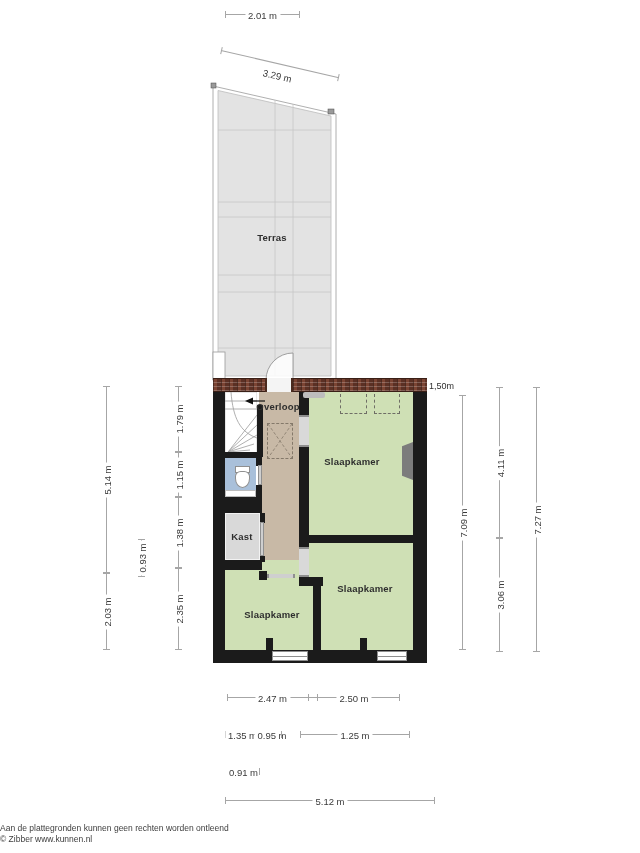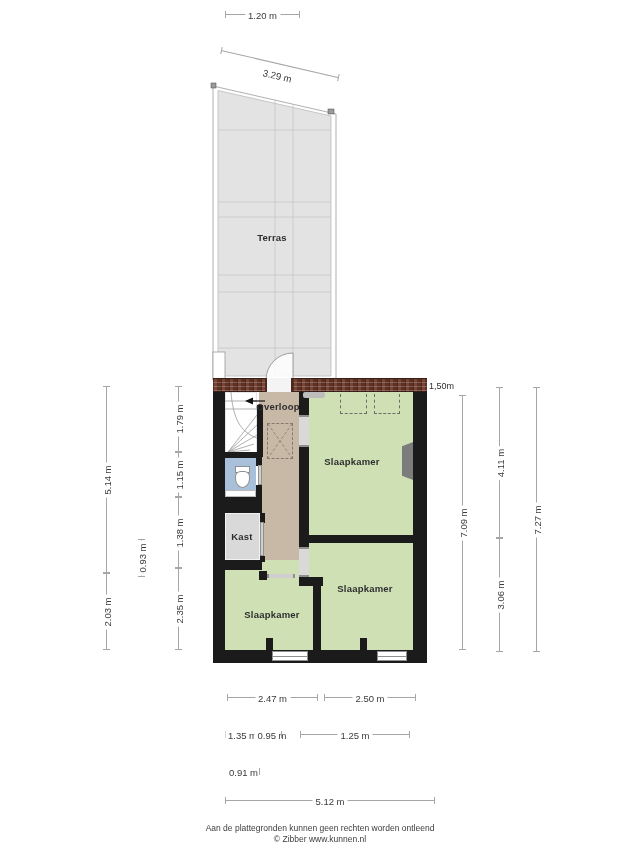--- a/index.html
+++ b/index.html
@@ -35,21 +35,21 @@
     border-top:1px solid #3a1f16;border-bottom:1px solid #3a1f16;box-sizing:border-box;}
   .door-gap{position:absolute;background:#f4f4f4;border-left:2px solid #4a2a1e;
             border-right:2px solid #4a2a1e;box-sizing:border-box;}
   .door-leaf-v{position:absolute;background:#d9d9d9;border-top:2px solid #8f8f8f;
                border-bottom:2px solid #8f8f8f;box-sizing:border-box;}
   .door-leaf-h{position:absolute;background:#cfcfcf;border-left:2px solid #8f8f8f;
                border-right:2px solid #8f8f8f;box-sizing:border-box;}
   .win{position:absolute;background:#fff;border:1px solid #8f8f8f;box-sizing:border-box;}
   .win .bar{position:absolute;left:0;right:0;top:50%;height:1px;background:#8f8f8f;}
   .dashed-box{position:absolute;border:1px dashed #6f6e66;border-top:none;box-sizing:border-box;}
-  .footer{position:absolute;left:0;width:100%;text-align:center;font-size:8.5px;
+  .footer{position:absolute;left:0;width:100%;text-align:left;font-size:8.5px;
           color:#3d3d3d;line-height:11px;}
 </style>
 </head>
 <body>
 
 <div id="stage">
 
   <svg class="abs" style="left:205px;top:80px" width="140" height="305" viewBox="205 80 140 305">
     <polygon points="213,86 336,114 336,380 213,380" fill="#ffffff" stroke="#9a9a9a" stroke-width="0.8"></polygon>
     <polygon points="218,90.5 331,116 331,376 218,376" fill="#e3e3e3" stroke="#bdbdbd" stroke-width="0.8"></polygon>
@@ -150,21 +150,21 @@
 
   <div class="room-label" style="left:278px;top:406px">Overloop</div>
   <div class="room-label" style="left:352px;top:461px">Slaapkamer</div>
   <div class="room-label" style="left:365px;top:588px">Slaapkamer</div>
   <div class="room-label" style="left:272px;top:614px">Slaapkamer</div>
   <div class="room-label" style="left:242px;top:536px">Kast</div>
   <div class="small-label" style="left:429px;top:381px">1,50m</div>
 
   <div class="dim h" style="left:225px;top:9px;width:75px">
     <span class="dim-line"></span>
-      <span class="dim-label">1.20 m</span>
+      <span class="dim-label">2.01 m</span>
     </div>
   <div class="dim h diag below" style="left:221px;top:45px;width:121px">
     <span class="dim-line"></span>
       <span class="dim-label">3.29 m</span>
     </div>
 
   <div class="dim v" style="left:101px;top:386px;height:187px">
     <span class="dim-line"></span>
       <span class="dim-label">5.14 m</span>
     </div>
@@ -207,21 +207,21 @@
     </div>
   <div class="dim v" style="left:531px;top:387px;height:265px">
     <span class="dim-line"></span>
       <span class="dim-label">7.27 m</span>
     </div>
 
   <div class="dim h" style="left:227px;top:692px;width:91px">
     <span class="dim-line"></span>
       <span class="dim-label">2.47 m</span>
     </div>
-  <div class="dim h" style="left:324px;top:692px;width:92px">
+  <div class="dim h" style="left:308px;top:692px;width:92px">
     <span class="dim-line"></span>
       <span class="dim-label">2.50 m</span>
     </div>
   <div class="dim h" style="left:225px;top:729px;width:35px">
     <span class="dim-line"></span>
       <span class="dim-label">1.35 m</span>
     </div>
   <div class="dim h" style="left:262px;top:729px;width:20px">
     <span class="dim-line"></span>
       <span class="dim-label">0.95 m</span>

